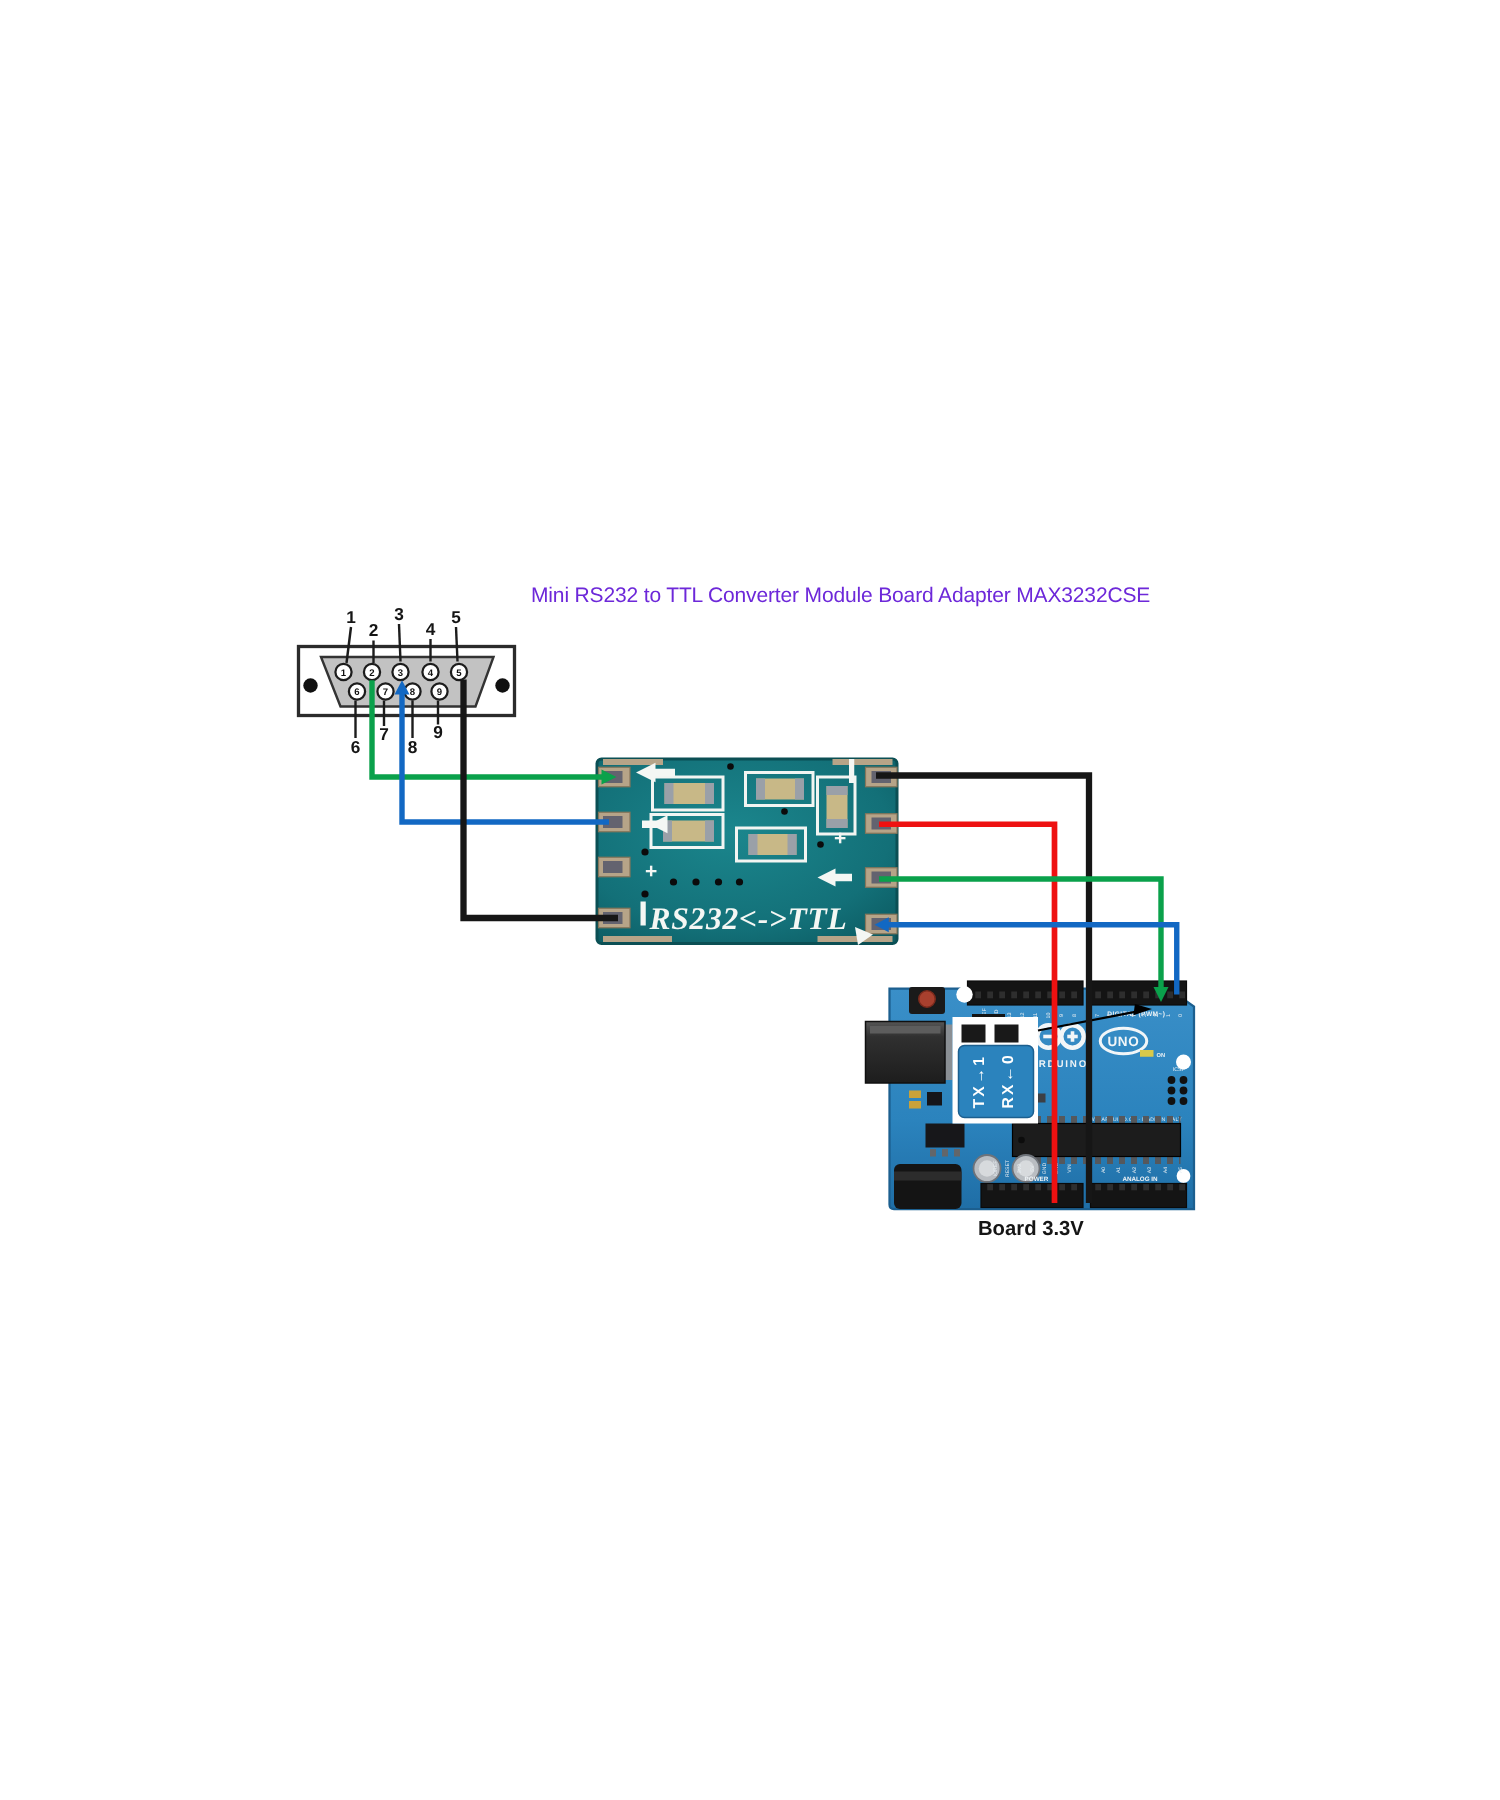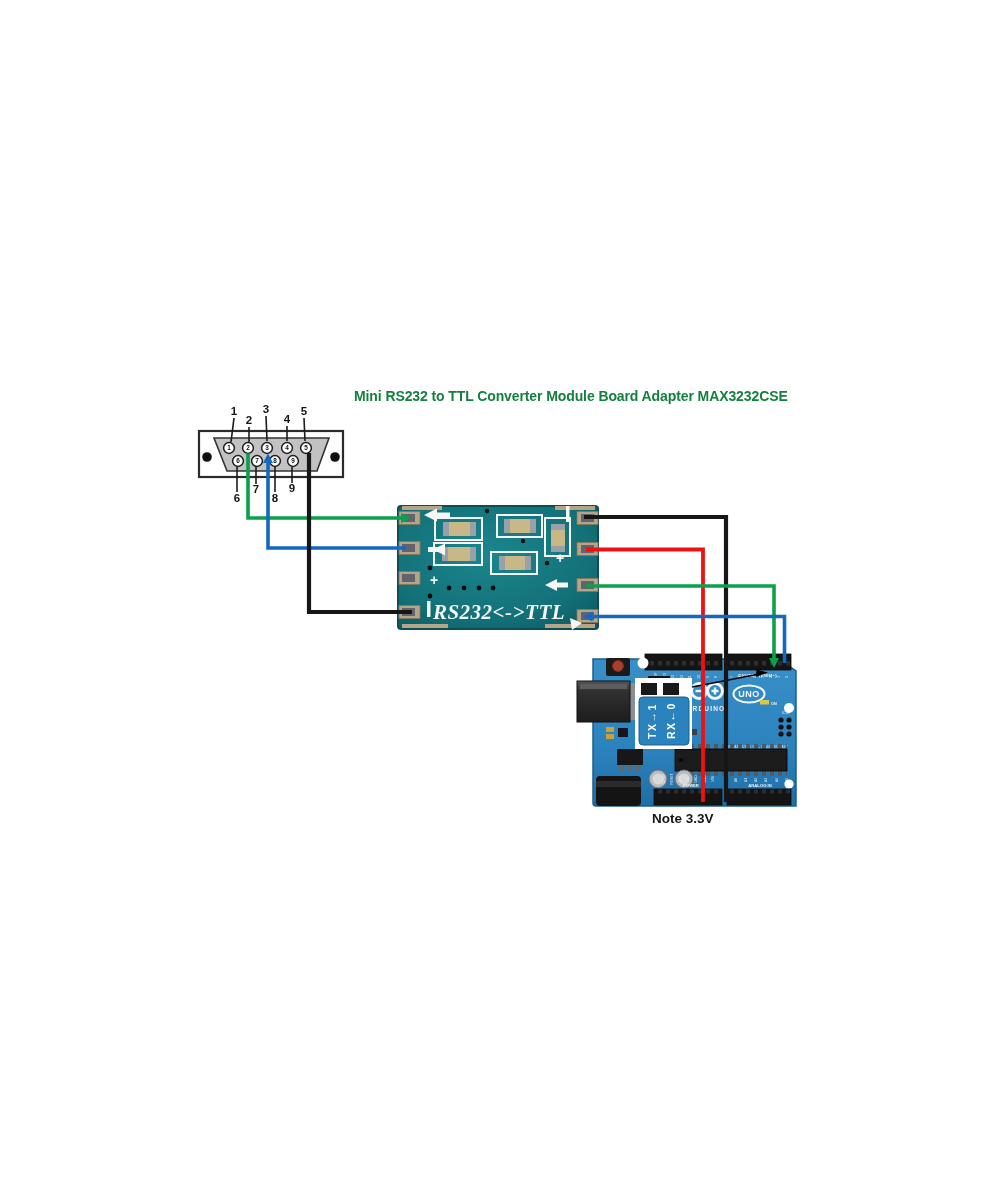--- a/index.html
+++ b/index.html
@@ -1,28 +1,28 @@
 <!DOCTYPE html>
 <html><head>
 <meta charset="utf-8">
 <style>
   html,body{margin:0;padding:0}
   body{width:1000px;height:1200px;background:#ffffff;font-family:"Liberation Sans",sans-serif;position:relative;overflow:hidden}
   .abs{position:absolute}
-  #title{left:354px;top:388px;font-size:14px;font-weight:bold;color:#15803d;letter-spacing:-0.1px;white-space:nowrap}
+  #title{left:354px;top:388px;font-size:14px;font-weight:normal;color:#6d28d9;letter-spacing:-0.1px;white-space:nowrap}
   #note{left:652px;top:811px;font-size:13.5px;font-weight:bold;color:#151515;white-space:nowrap}
   svg{position:absolute;left:0;top:0}
   .wire{fill:none}
   text{user-select:none}
 </style>
 </head>
 <body>
 
 <div class="abs" id="title">Mini RS232 to TTL Converter Module Board Adapter MAX3232CSE</div>
-<div class="abs" id="note">Note 3.3V</div>
+<div class="abs" id="note">Board 3.3V</div>
 
 <svg width="1000" height="1200" viewBox="0 0 1000 1200">
   <defs>
     <pattern id="pinrow" width="8" height="16" patternUnits="userSpaceOnUse">
       <rect width="8" height="16" fill="#141414"></rect>
       <rect x="2.2" y="5" width="3.8" height="4.5" fill="#2e2e2e"></rect>
     </pattern>
     <pattern id="legs" width="8" height="6" patternUnits="userSpaceOnUse">
       <rect width="8" height="6" fill="none"></rect>
       <rect x="2" width="4" height="6" fill="#55585c"></rect>

